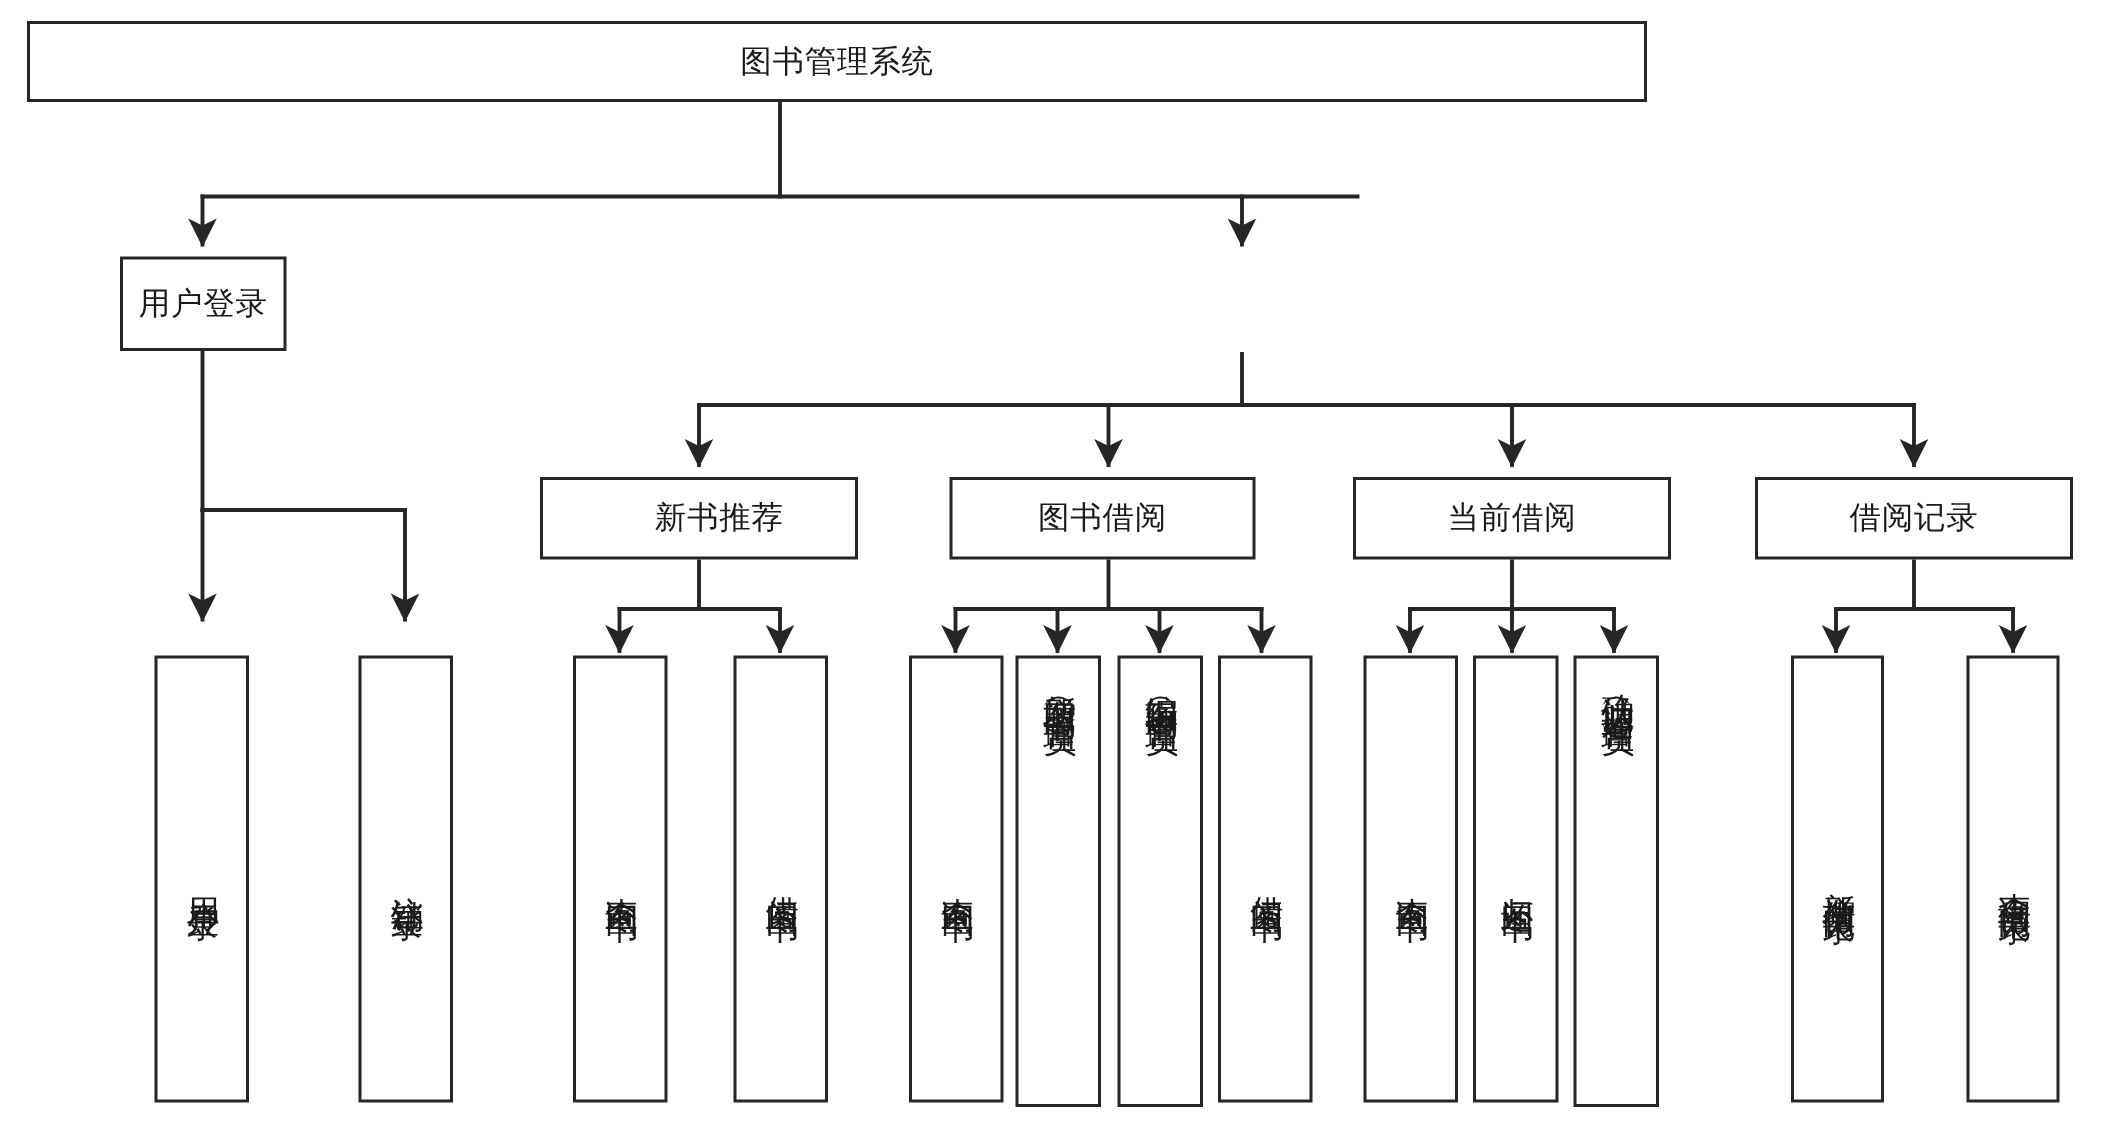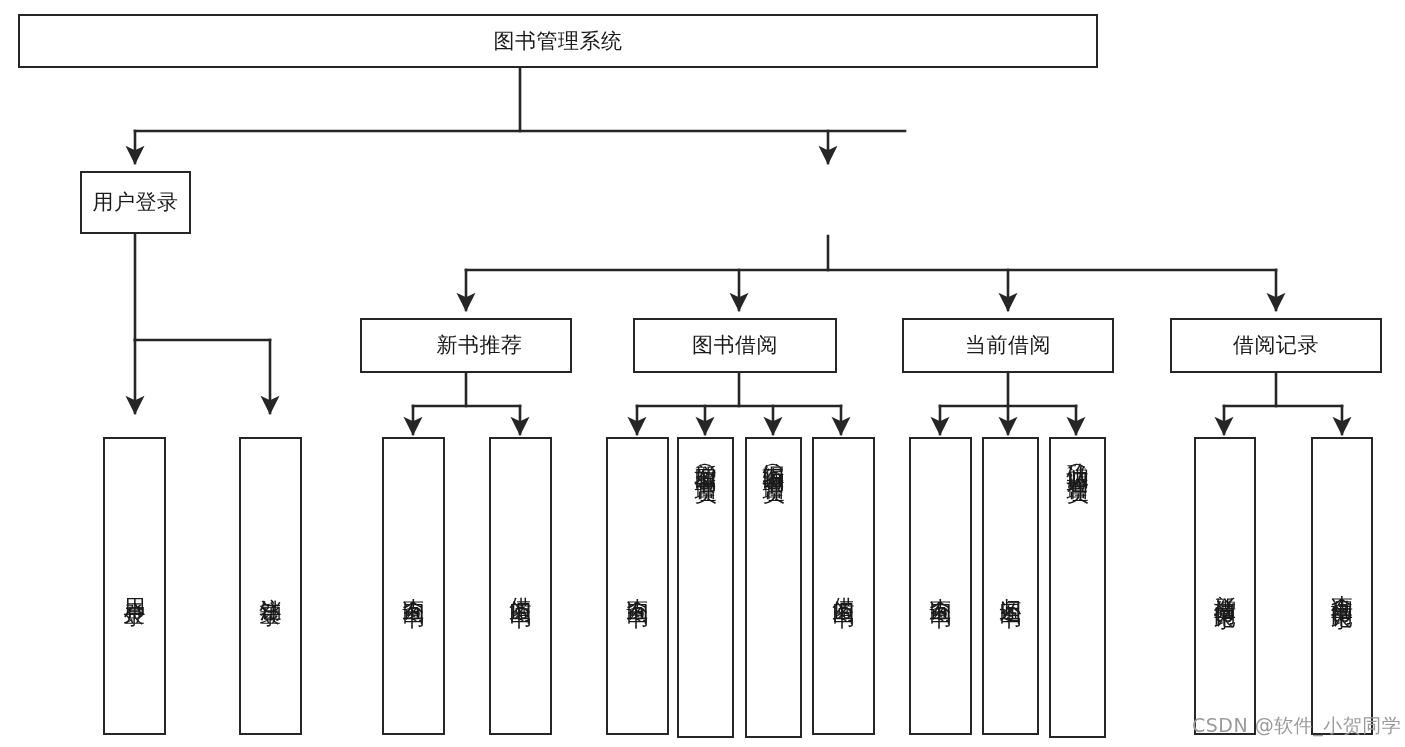--- a/index.html
+++ b/index.html
@@ -201,17 +201,14 @@
   </div>
 
   <div class="node-box node-v center-v" style="left:1194px; top:437px; width:62px; height:298px;">
     <span class="node-label">新增借阅记录</span>
   </div>
 
   <div class="node-box node-v center-v" style="left:1311px; top:437px; width:62px; height:298px;">
     <span class="node-label">查询借阅记录</span>
   </div>
 
-  <div class="watermark" style="left:1192px; top:713px;">
-    <span>CSDN @软件_小贺同学</span>
-  </div>
 
 </div>
 
 </body></html>

